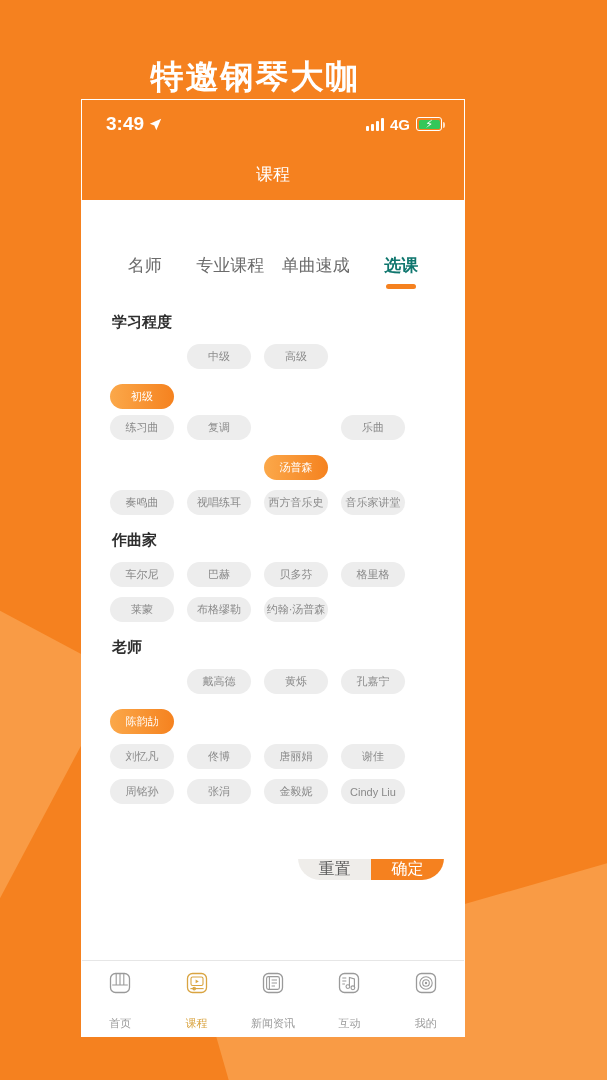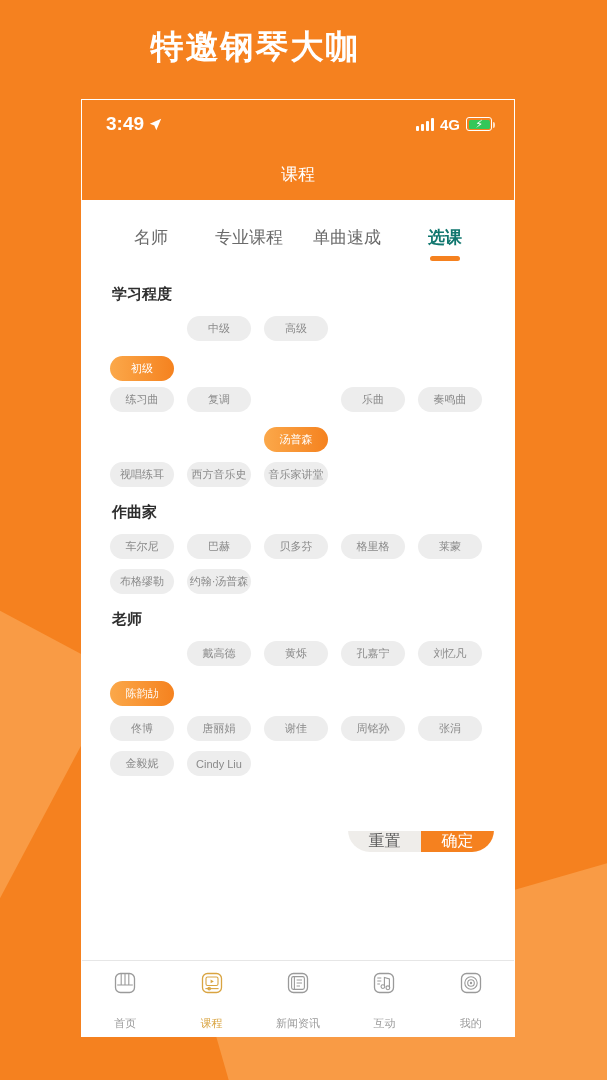--- a/index.html
+++ b/index.html
@@ -16,28 +16,28 @@
     position:absolute; left:-340px; top:430px; width:520px; height:1400px;
     background:#F99B45; transform:rotate(28deg); transform-origin:top left;
   }
   #bg-shapes .band-b{
     position:absolute; left:200px; top:980px; width:900px; height:600px;
     background:#F99B45; transform:rotate(-16deg); transform-origin:top left;
   }
 
   
   #poster-title{
-    position:absolute; top:25px; left:0; width:511px;
+    position:absolute; top:55px; left:0; width:511px;
     text-align:center; z-index:3;
     color:#ffffff; font-size:33px; font-weight:bold; letter-spacing:2px;
   }
 
   
   #phone{
-    position:absolute; left:81px; top:99px; width:434px; height:938px;
+    position:absolute; left:81px; top:99px; width:384px; height:938px;
     background:#ffffff; z-index:2;
     border:1px solid rgba(255,255,255,.85);
     display:flex; flex-direction:column;
     overflow:hidden;
   }
 
   
   #status-bar{
     height:48px; background:#F5811F; color:#fff;
     display:flex; align-items:center; justify-content:space-between;
@@ -62,21 +62,21 @@
     height:52px; background:#F5811F; color:#fff; flex:none;
     display:flex; align-items:center; justify-content:center;
     font-size:17px;
   }
 
   
   #content{ flex:1; background:#fff; display:flex; flex-direction:column; overflow:hidden; }
 
   
   #tab-strip{
-    display:flex; align-items:center; padding:26px 20px 0 20px; flex:none;
+    display:flex; align-items:center; padding:26px 20px 0 20px; flex:none;margin-top:28px;
   }
   .tab{
     flex:1; text-align:center; position:relative;
     font-size:17px; color:#6b6b6b; padding-bottom:14px; cursor:pointer;
   }
   .tab.active{ color:#0f766e; font-weight:bold; }
   .tab.active .tab-underline{
     position:absolute; bottom:2px; left:50%; transform:translateX(-50%);
     width:30px; height:5px; border-radius:3px; background:#F5811F;
   }

